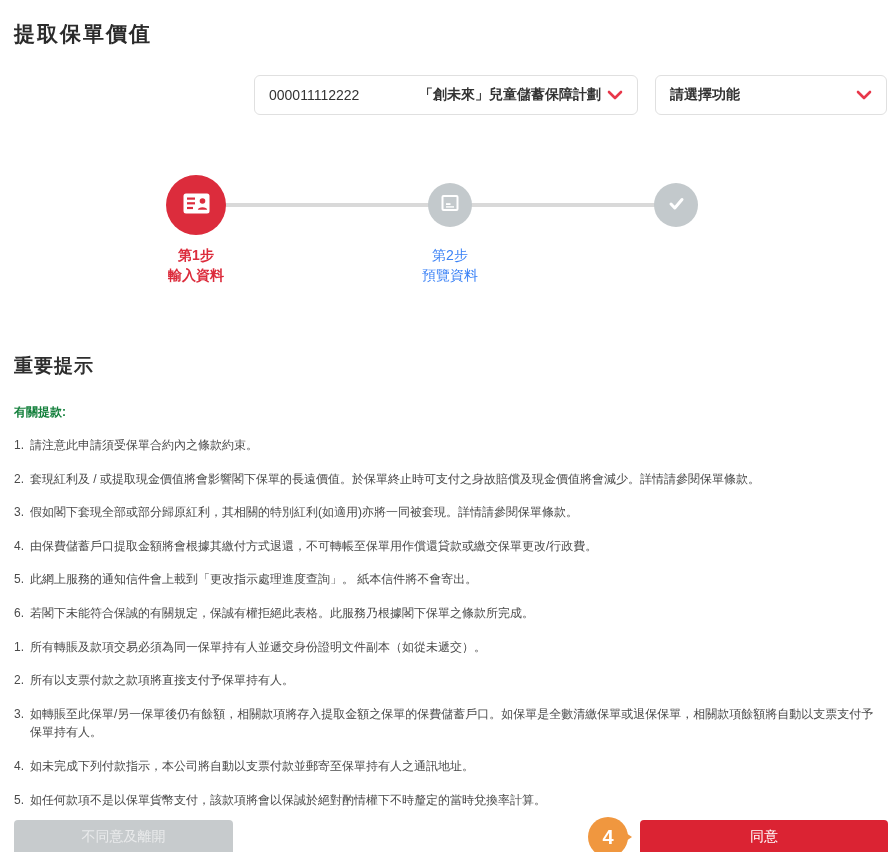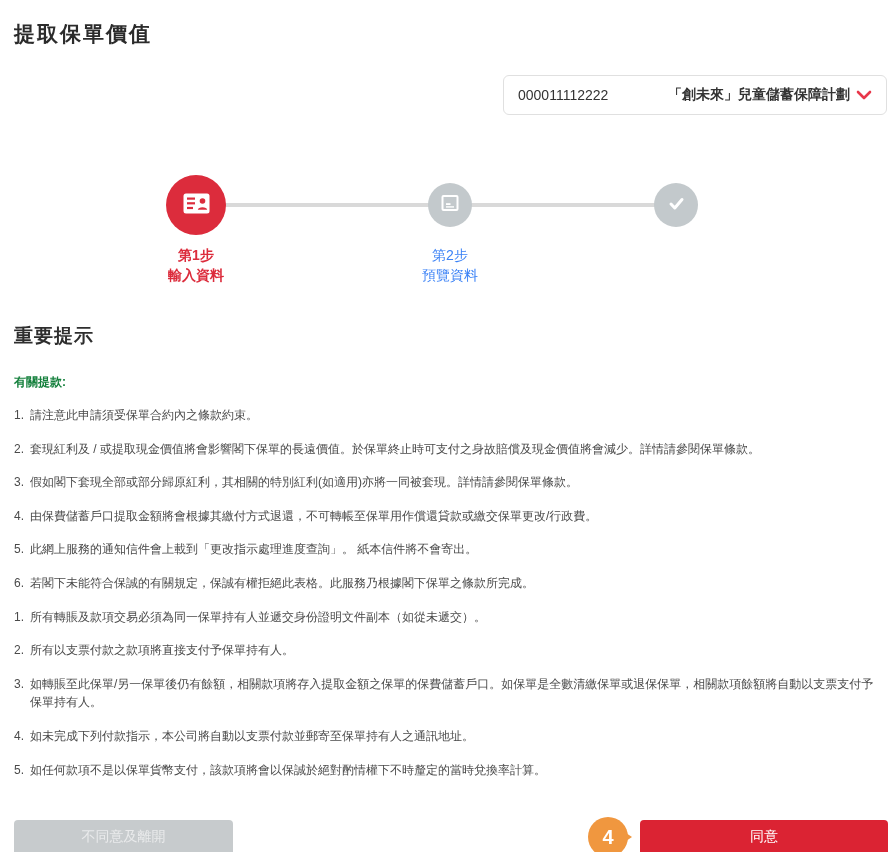--- a/index.html
+++ b/index.html
@@ -74,21 +74,21 @@
     width: 140px;
     text-align: center;
     font-size: 14px;
     line-height: 1.45;
   }
   .step-label.l1 { left: 126px; color: #dc2c3c; font-weight: bold; }
   .step-label.l2 { left: 380px; color: #3b82f6; }
   .step-label.l3 { left: 606px; color: #b2b8bc; }
 
   
-  .notice { margin: 40px 14px 0 14px; }
+  .notice { margin: 70px 14px 0 14px; }
   .notice-title { font-size: 19px; font-weight: bold; color: #2e2e2e; letter-spacing: 1px; }
   .notice-subheading { margin-top: 25px; font-size: 12px; font-weight: bold; color: #15803d; }
   .n-item {
     display: flex;
     margin-top: 15px;
     font-size: 12px;
     line-height: 1.55;
     color: #4a4a4a;
   }
   .n-num { flex: none; width: 16px; }
@@ -144,20 +144,28 @@
   <div class="selector-row">
     <div class="select-box policy">
       <span class="policy-number">000011112222</span>
       <span class="policy-plan">「創未來」兒童儲蓄保障計劃</span>
       <span class="chevron">
         <svg width="16" height="10" viewBox="0 0 16 10">
             <polyline points="2,2 8,8 14,2" fill="none" stroke="#e8374a" stroke-width="2.6" stroke-linecap="round" stroke-linejoin="round"></polyline>
           </svg>
       </span>
     </div>
+    <div class="select-box function">
+      <span class="function-label">請選擇功能</span>
+      <span class="chevron">
+        <svg width="16" height="10" viewBox="0 0 16 10">
+            <polyline points="2,2 8,8 14,2" fill="none" stroke="#e8374a" stroke-width="2.6" stroke-linecap="round" stroke-linejoin="round"></polyline>
+          </svg>
+      </span>
+    </div>
   </div>
 
   <div class="stepper">
     <div class="stepper-line"></div>
 
     <div class="step-circle active">
       <span>
         <svg width="27" height="21" viewBox="0 0 27 21">
           <rect x="0.5" y="0.5" width="26" height="20" rx="2.5" fill="#ffffff"></rect>
           <rect x="4" y="4.5" width="8" height="2.2" fill="#dc2c3c"></rect>

